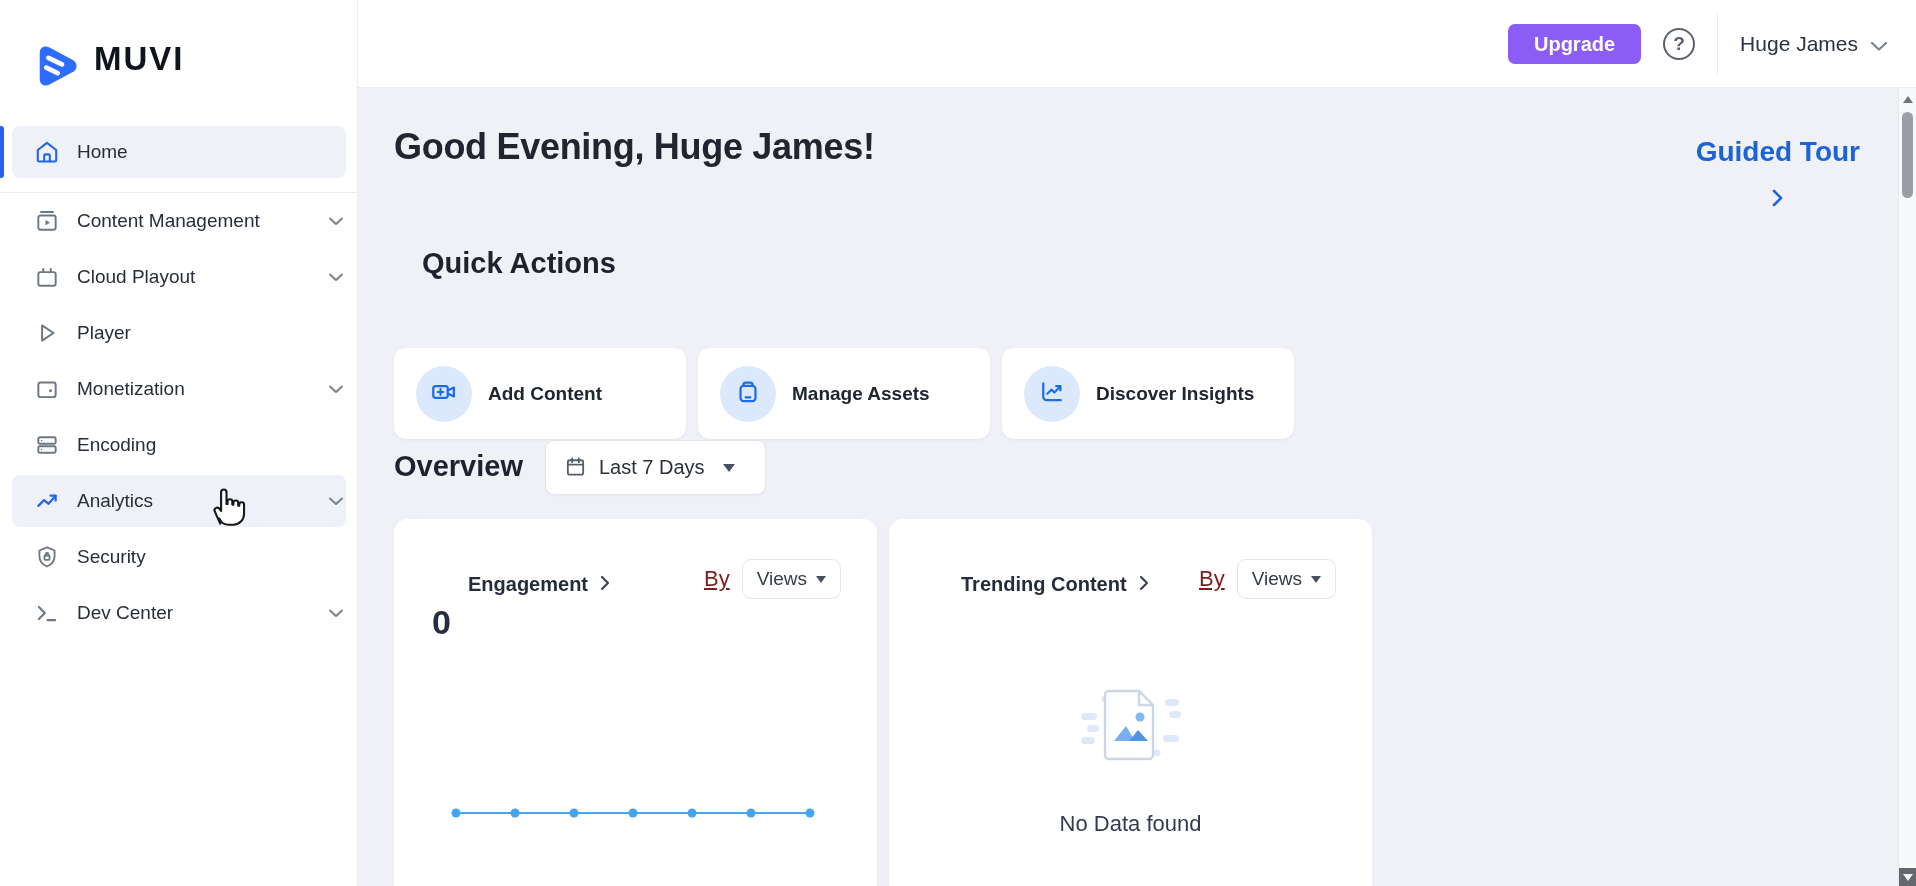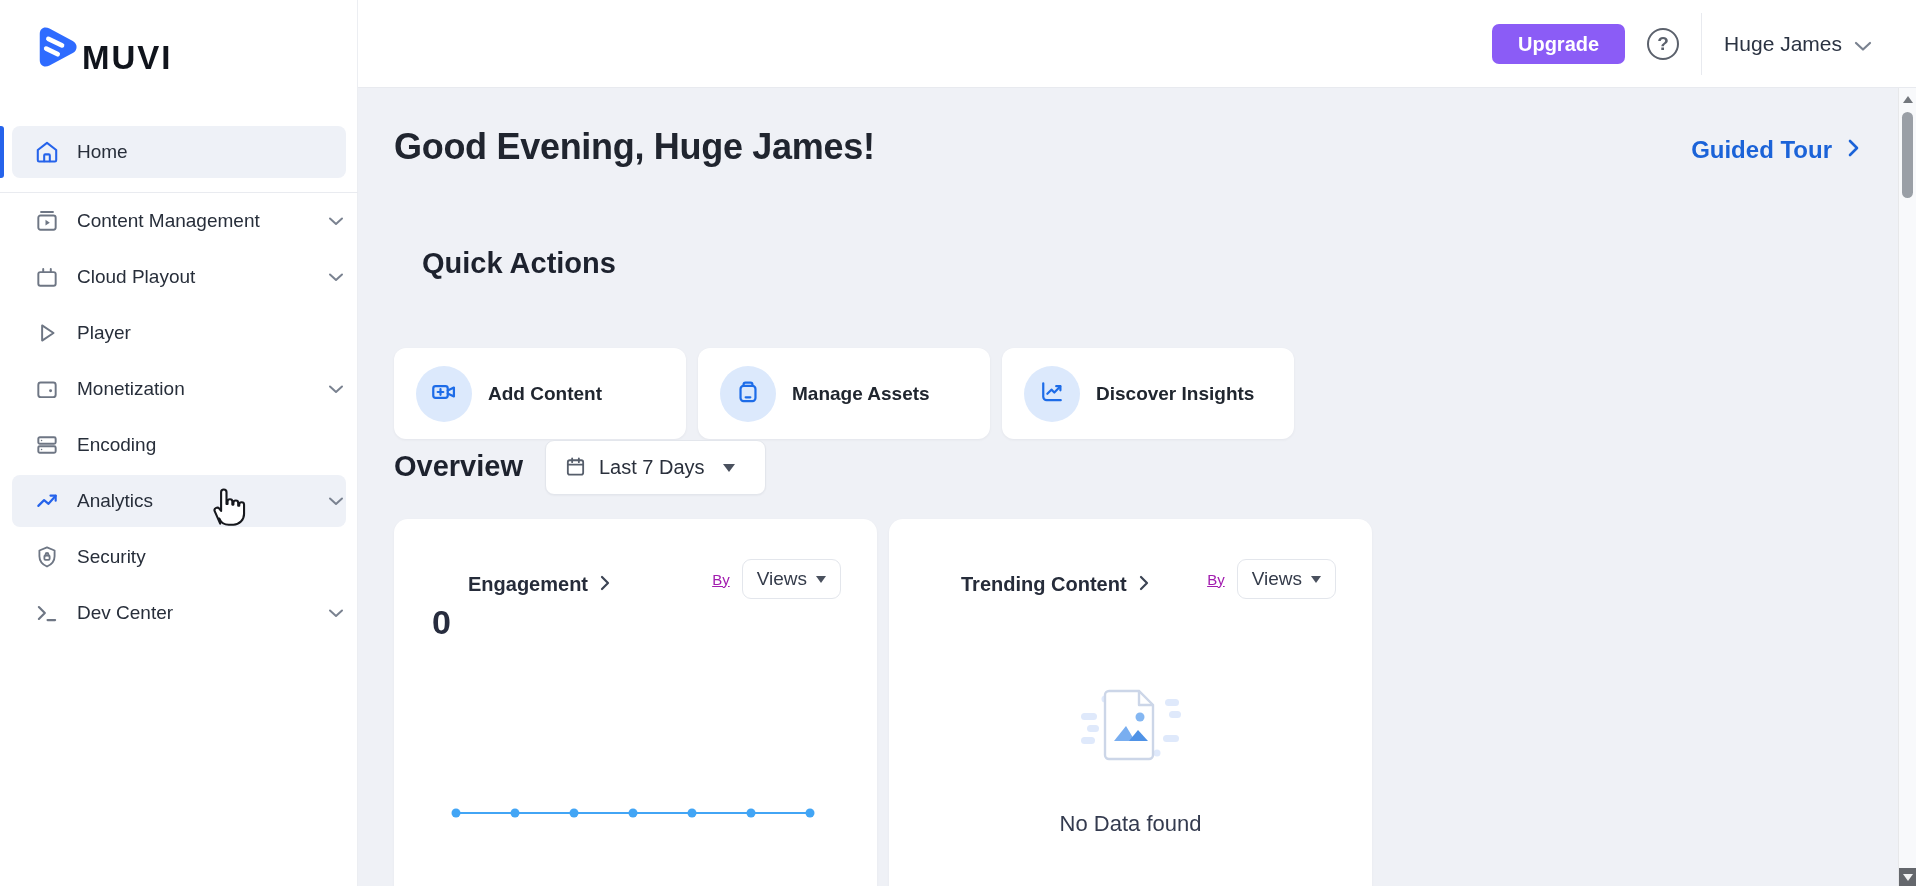--- a/index.html
+++ b/index.html
@@ -3,57 +3,57 @@
 <meta charset="utf-8">
 <style>
   * { margin:0; padding:0; box-sizing:border-box; }
   body { font-family:"Liberation Sans","DejaVu Sans",sans-serif; background:#dfe2e8; }
   .screen { position:relative; width:1916px; height:886px; overflow:hidden;
             background:#eff1f6; font-family:"Liberation Sans","DejaVu Sans",sans-serif; }
 
   
   .header { position:absolute; left:358px; top:0; right:0; height:88px;
             background:#fff; border-bottom:1px solid #e8eaef; z-index:5; }
-  .header-right { position:absolute; right:44px; top:0; height:88px;
+  .header-right { position:absolute; right:28px; top:0; height:88px;
                   display:flex; align-items:center; gap:22px; }
   .upgrade-btn { background:#8b5cf6; color:#fff; border:none; border-radius:7px;
                  height:40px; padding:0 26px; font-size:20px; font-weight:600;
                  font-family:inherit; cursor:pointer; }
   .help-btn { width:32px; height:32px; border-radius:50%; border:2px solid #5b616c;
               background:transparent; color:#5b616c; font-size:19px; font-weight:600;
               display:flex; align-items:center; justify-content:center;
               font-family:inherit; cursor:pointer; }
   .header-divider { width:1px; height:62px; background:#e8eaef; }
   .user-menu { display:flex; align-items:flex-end; gap:12px; cursor:pointer; }
   .user-name { font-size:21px; color:#2b3342; font-weight:500; }
 
   
   .sidebar { position:absolute; left:0; top:0; width:358px; height:886px;
              background:#fff; border-right:1px solid #eceef2; z-index:6; }
-  .logo { position:absolute; left:30px; top:21px; display:flex; align-items:flex-end;
-          cursor:pointer; }
+  .logo { position:absolute; left:30px; top:40px; display:flex; align-items:flex-start;
+          gap:12px; cursor:pointer; }
   .logo-text { font-size:33px; font-weight:800; letter-spacing:2px; color:#10141c; }
   .nav-item { position:absolute; left:0; width:358px; height:52px; cursor:pointer; }
   .nav-inner { position:absolute; left:12px; right:12px; top:0; height:52px;
                border-radius:8px; display:flex; align-items:center; }
   .nav-item.active .nav-inner, .nav-item.hovered .nav-inner { background:#eef1f7; }
   .active-bar { position:absolute; left:0; top:0; width:4px; height:52px;
                 background:#2563eb; border-radius:0 3px 3px 0; display:none; }
   .nav-item.active .active-bar { display:block; }
   .nav-icon { margin-left:22px; width:26px; height:26px; flex:0 0 26px;
               display:flex; align-items:center; justify-content:center; }
   .nav-label { margin-left:17px; font-size:19px; color:#272e3a; font-weight:500; }
   .nav-chevron { position:absolute; right:14px; top:50%; transform:translateY(-50%); }
   .sidebar-divider { position:absolute; left:0; width:358px; height:1px; background:#e9ebf0; }
 
   
   .greeting { position:absolute; left:394px; top:126px; font-size:36px; font-weight:700;
               color:#20252f; letter-spacing:-0.3px; }
   .guided-tour { position:absolute; right:56px; top:136px; display:flex; align-items:center;
-                 gap:15px; color:#1b63d8; font-size:24px; font-weight:600; cursor:pointer; }
+                 gap:15px; color:#1b63d8; font-size:28px; font-weight:600; cursor:pointer;flex-direction:column; }
   .section-title { position:absolute; font-size:29px; font-weight:700; color:#1d222e; }
   .qa-cards { position:absolute; left:394px; top:312px; display:flex; gap:12px; }
   .qa-card { width:292px; height:91px; background:#fff; border-radius:12px;
              display:flex; align-items:center; cursor:pointer;
              box-shadow:0 1px 3px rgba(16,24,40,.05);margin-top:36px; }
   .qa-circle { width:56px; height:56px; border-radius:50%; background:#dce9fc;
                margin-left:22px; flex:0 0 56px; display:flex; align-items:center;
                justify-content:center; }
   .qa-label { margin-left:16px; font-size:19px; font-weight:600; color:#20262f; }
 
@@ -68,21 +68,21 @@
               margin-left:6px; }
 
   .panel { position:absolute; top:519px; width:483px; height:430px; background:#fff;
            border-radius:14px; box-shadow:0 1px 3px rgba(16,24,40,.04); }
   .panel.engagement { left:394px; }
   .panel.trending { left:889px; }
   .panel-title-row { position:absolute; left:38px; top:54px; display:flex;
                      align-items:center; gap:12px; cursor:pointer;margin-left:36px; }
   .panel-title { font-size:20px; font-weight:600; color:#262c3a; }
   .by-group { position:absolute; right:36px; top:40px; display:flex; align-items:center; gap:12px; }
-  .by-label { font-size:15px; color:#a21caf;text-decoration:underline; }
+  .by-label { font-size:22px; color:#7f1d1d;text-decoration:underline; }
   .views-btn { height:40px; min-width:97px; background:#fff; border:1px solid #e3e6ec;
                border-radius:9px; display:flex; align-items:center; justify-content:center;
                gap:9px; font-size:19px; color:#343b4a; font-weight:500; padding:0 14px;
                cursor:pointer; font-family:inherit; }
   .views-btn .tri-down { border-top-width:7px; border-left-width:5px; border-right-width:5px; margin-left:0; }
   .big-zero { position:absolute; left:38px; top:84px; font-size:34px; font-weight:700; color:#272c3e; }
   .line-chart { position:absolute; left:56px; top:282px; }
 
   .empty-state { position:absolute; left:0; right:0; top:168px; display:flex;
                  flex-direction:column; align-items:center; }

